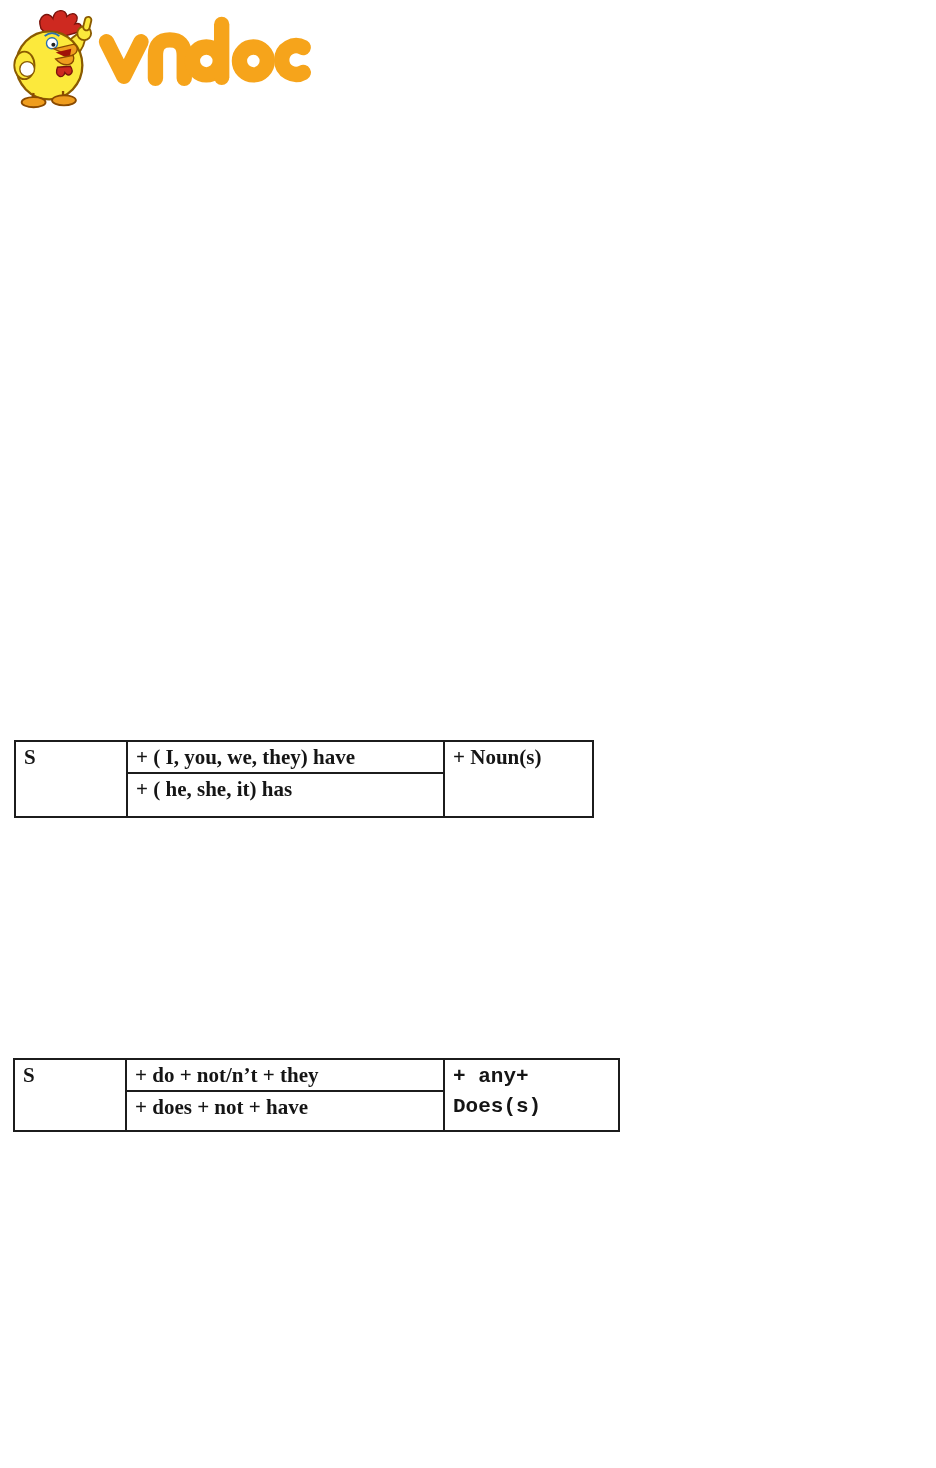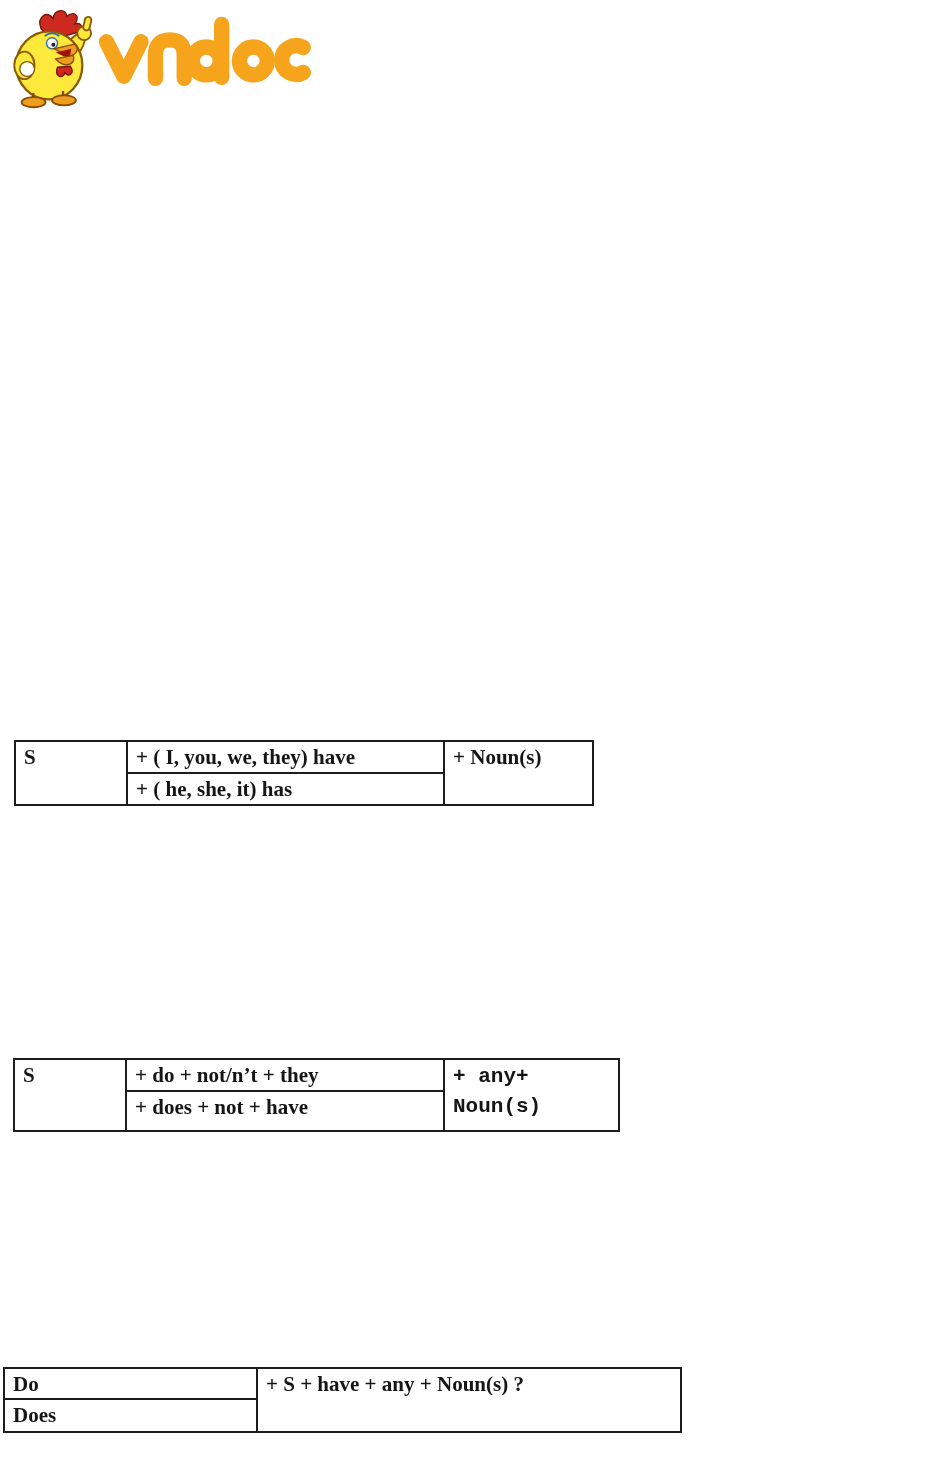--- a/index.html
+++ b/index.html
@@ -88,56 +88,41 @@
         <col style="width:112px">
         <col style="width:317px">
         <col style="width:149px">
       </colgroup>
     <tbody>
       <tr style="height:32px">
         <td rowspan="2">S</td>
         <td>+ ( I, you, we, they) have</td>
         <td rowspan="2">+ Noun(s)</td>
       </tr>
-      <tr style="height:32px">
+      <tr style="height:44px">
         <td>+ ( he, she, it) has</td>
       </tr>
     </tbody>
   </table>
 
   <table class="gtable" id="table-negative" style="left:13px;top:1058px;">
     <colgroup>
         <col style="width:112px">
         <col style="width:318px">
         <col style="width:175px">
       </colgroup>
     <tbody>
       <tr style="height:32px">
         <td rowspan="2">S</td>
         <td>+ do + not/n’t + they</td>
         <td rowspan="2" class="obj-cell">
           <span>+ any+</span><br>
-          <span>Noun(s)</span>
+          <span>Does(s)</span>
         </td>
       </tr>
       <tr style="height:40px">
         <td>+ does + not + have</td>
       </tr>
     </tbody>
   </table>
 
-  <table class="gtable" id="table-interrogative" style="left:3px;top:1367px;">
-    <colgroup>
-        <col style="width:253px">
-        <col style="width:424px">
-      </colgroup>
-    <tbody>
-      <tr style="height:31px">
-        <td>Do</td>
-        <td rowspan="2">+ S + have + any + Noun(s) ?</td>
-      </tr>
-      <tr style="height:33px">
-        <td>Does</td>
-      </tr>
-    </tbody>
-  </table>
 
 </div>
 
 </body></html>

